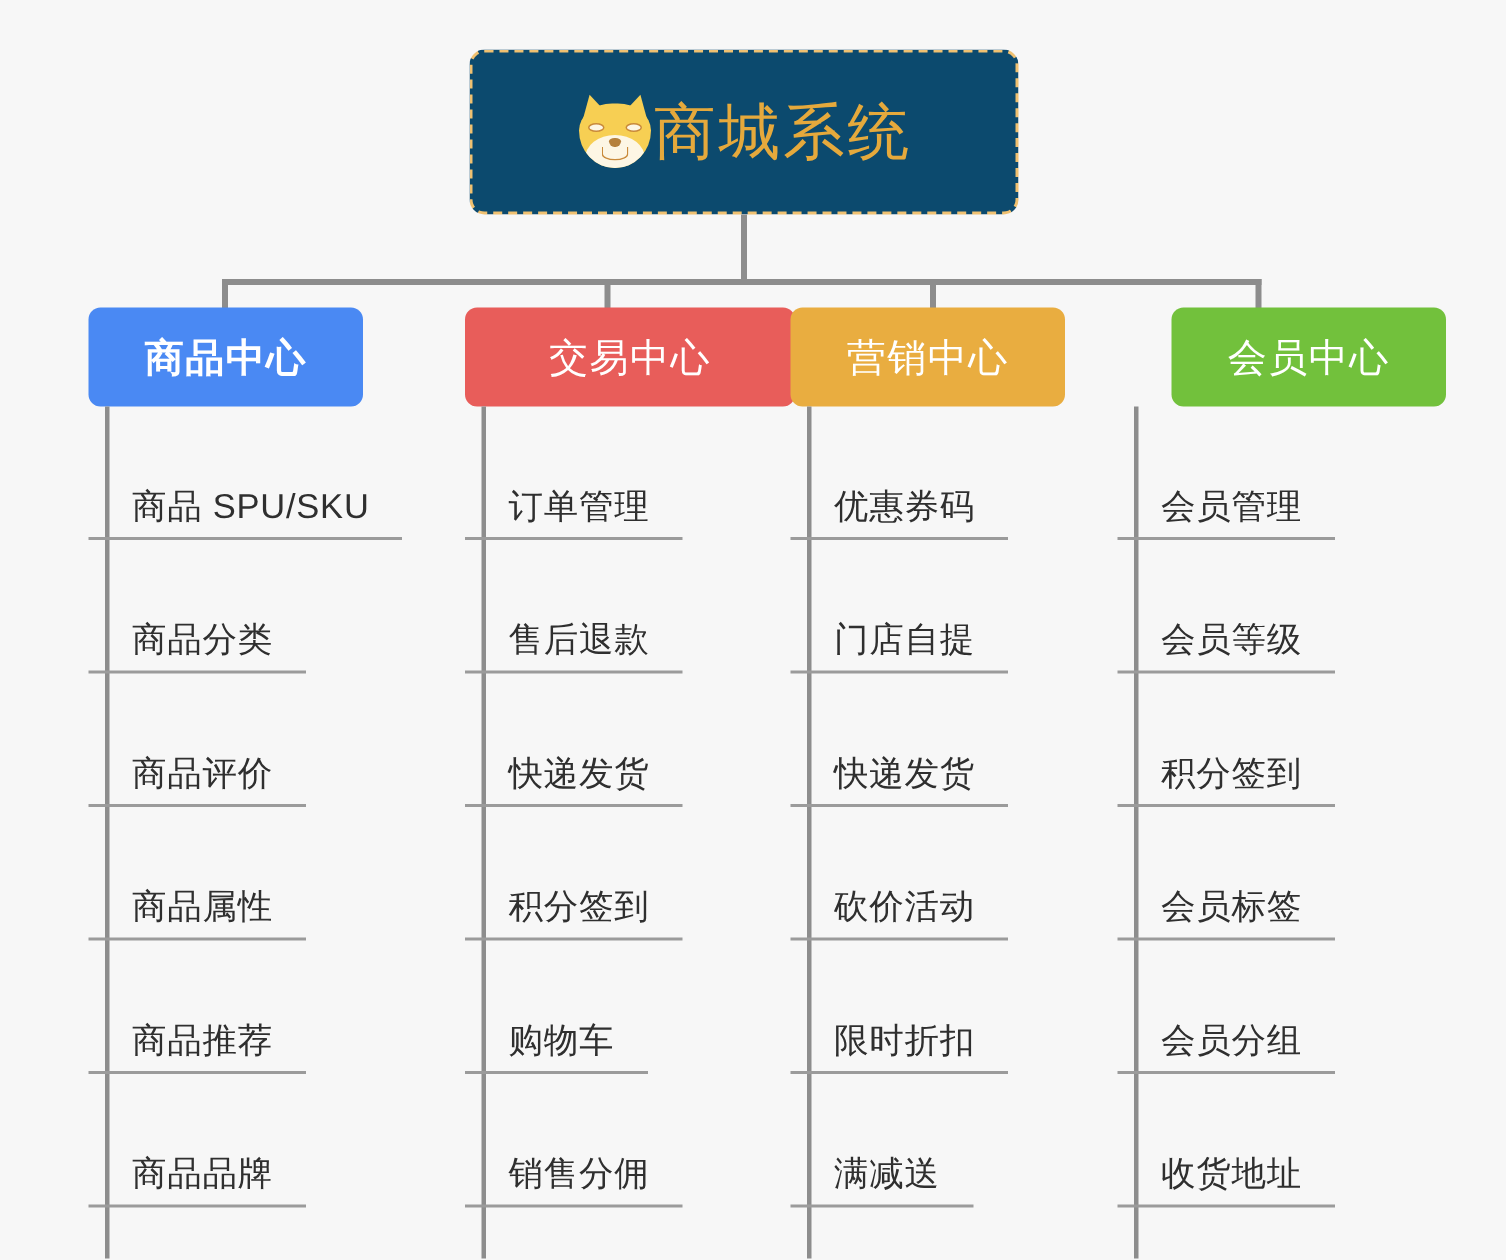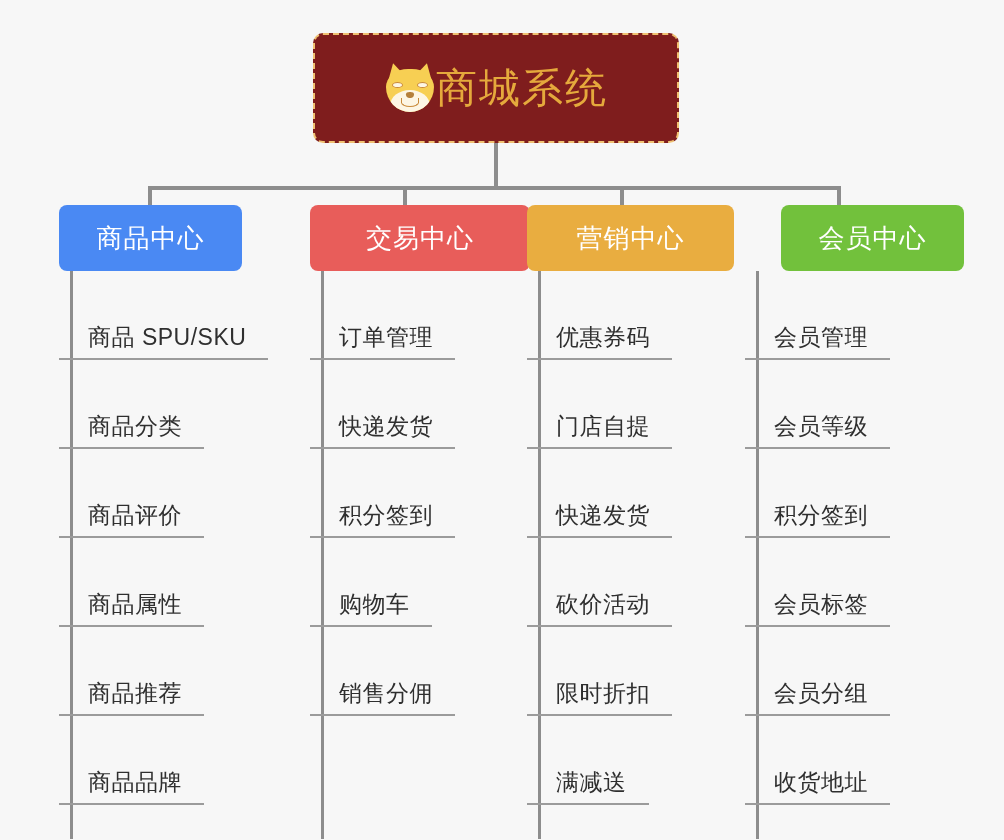--- a/index.html
+++ b/index.html
@@ -21,21 +21,21 @@
   }
 
   
   .root-node {
     position: absolute;
     left: 313px;
     top: 33px;
     width: 366px;
     height: 110px;
     box-sizing: border-box;
-    background: #7f1d1d;
+    background: #0c4a6e;
     border: 2px dashed #f0c171;
     border-radius: 10px;
     display: flex;
     align-items: center;
     justify-content: center;
   }
   .root-title {
     font-size: 41px;
     color: #e5a93c;
     letter-spacing: 2px;
@@ -194,21 +194,21 @@
   </div>
 
   <div class="conn conn-v" style="left:494px; top:143px; height:47px;"></div>
   <div class="conn conn-h" style="left:148px; top:186px; width:693px;"></div>
   <div class="conn conn-v" style="left:148px; top:186px; height:22px;"></div>
   <div class="conn conn-v" style="left:403px; top:186px; height:22px;"></div>
   <div class="conn conn-v" style="left:620px; top:186px; height:22px;"></div>
   <div class="conn conn-v" style="left:837px; top:186px; height:22px;"></div>
 
   <div class="branch" style="left:59px; width:183px;">
-    <div class="branch-header" style="background:#4a89f3; width:183px;">
+    <div class="branch-header" style="background:#4a89f3; width:183px;font-weight:bold;">
       <span>商品中心</span>
     </div>
     <div class="branch-trunk" style="height:568px;"></div>
     <ul class="leaf-list">
       <li class="leaf-item">
         <span class="leaf-underline">商品 SPU/SKU</span>
       </li>
       <li class="leaf-item">
         <span class="leaf-underline">商品分类</span>
       </li>
@@ -230,36 +230,39 @@
   <div class="branch" style="left:310px; width:183px;">
     <div class="branch-header" style="background:#e85d5a; width:220px;">
       <span>交易中心</span>
     </div>
     <div class="branch-trunk" style="height:568px;"></div>
     <ul class="leaf-list">
       <li class="leaf-item">
         <span class="leaf-underline">订单管理</span>
       </li>
       <li class="leaf-item">
+        <span class="leaf-underline">售后退款</span>
+      </li>
+      <li class="leaf-item">
         <span class="leaf-underline">快递发货</span>
       </li>
       <li class="leaf-item">
         <span class="leaf-underline">积分签到</span>
       </li>
       <li class="leaf-item">
         <span class="leaf-underline">购物车</span>
       </li>
       <li class="leaf-item">
         <span class="leaf-underline">销售分佣</span>
       </li>
     </ul>
   </div>
 
   <div class="branch" style="left:527px; width:183px;">
-    <div class="branch-header" style="background:#e9ad40; width:207px;">
+    <div class="branch-header" style="background:#e9ad40; width:183px;">
       <span>营销中心</span>
     </div>
     <div class="branch-trunk" style="height:568px;"></div>
     <ul class="leaf-list">
       <li class="leaf-item">
         <span class="leaf-underline">优惠券码</span>
       </li>
       <li class="leaf-item">
         <span class="leaf-underline">门店自提</span>
       </li>

